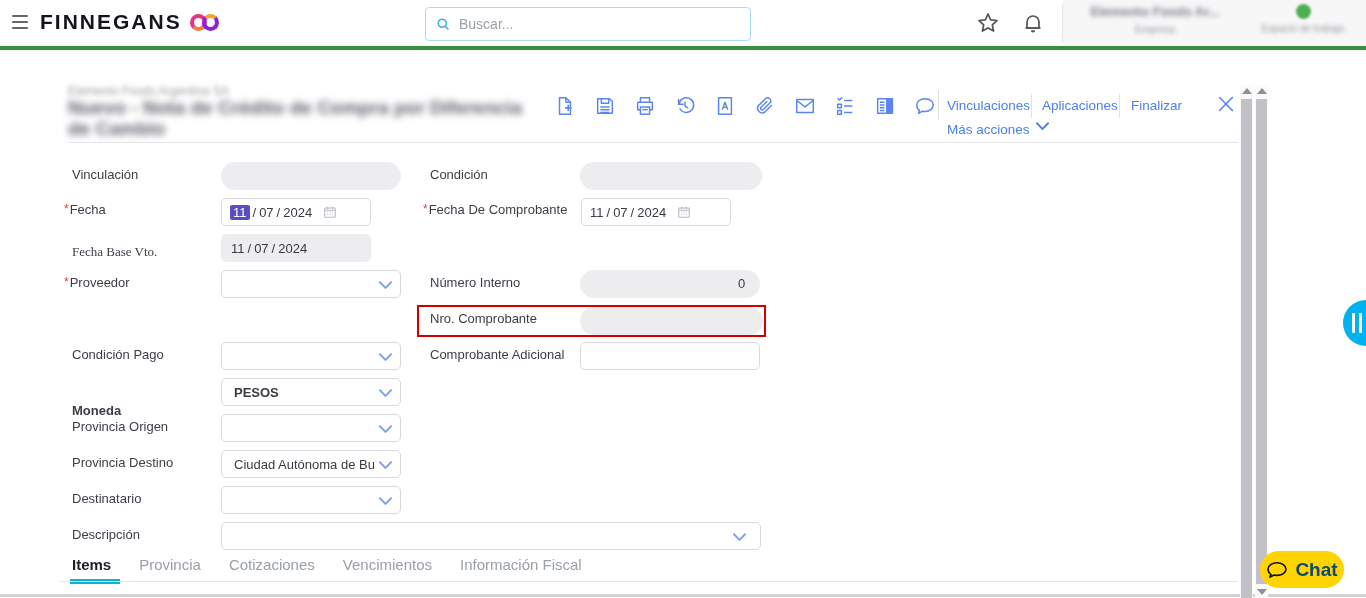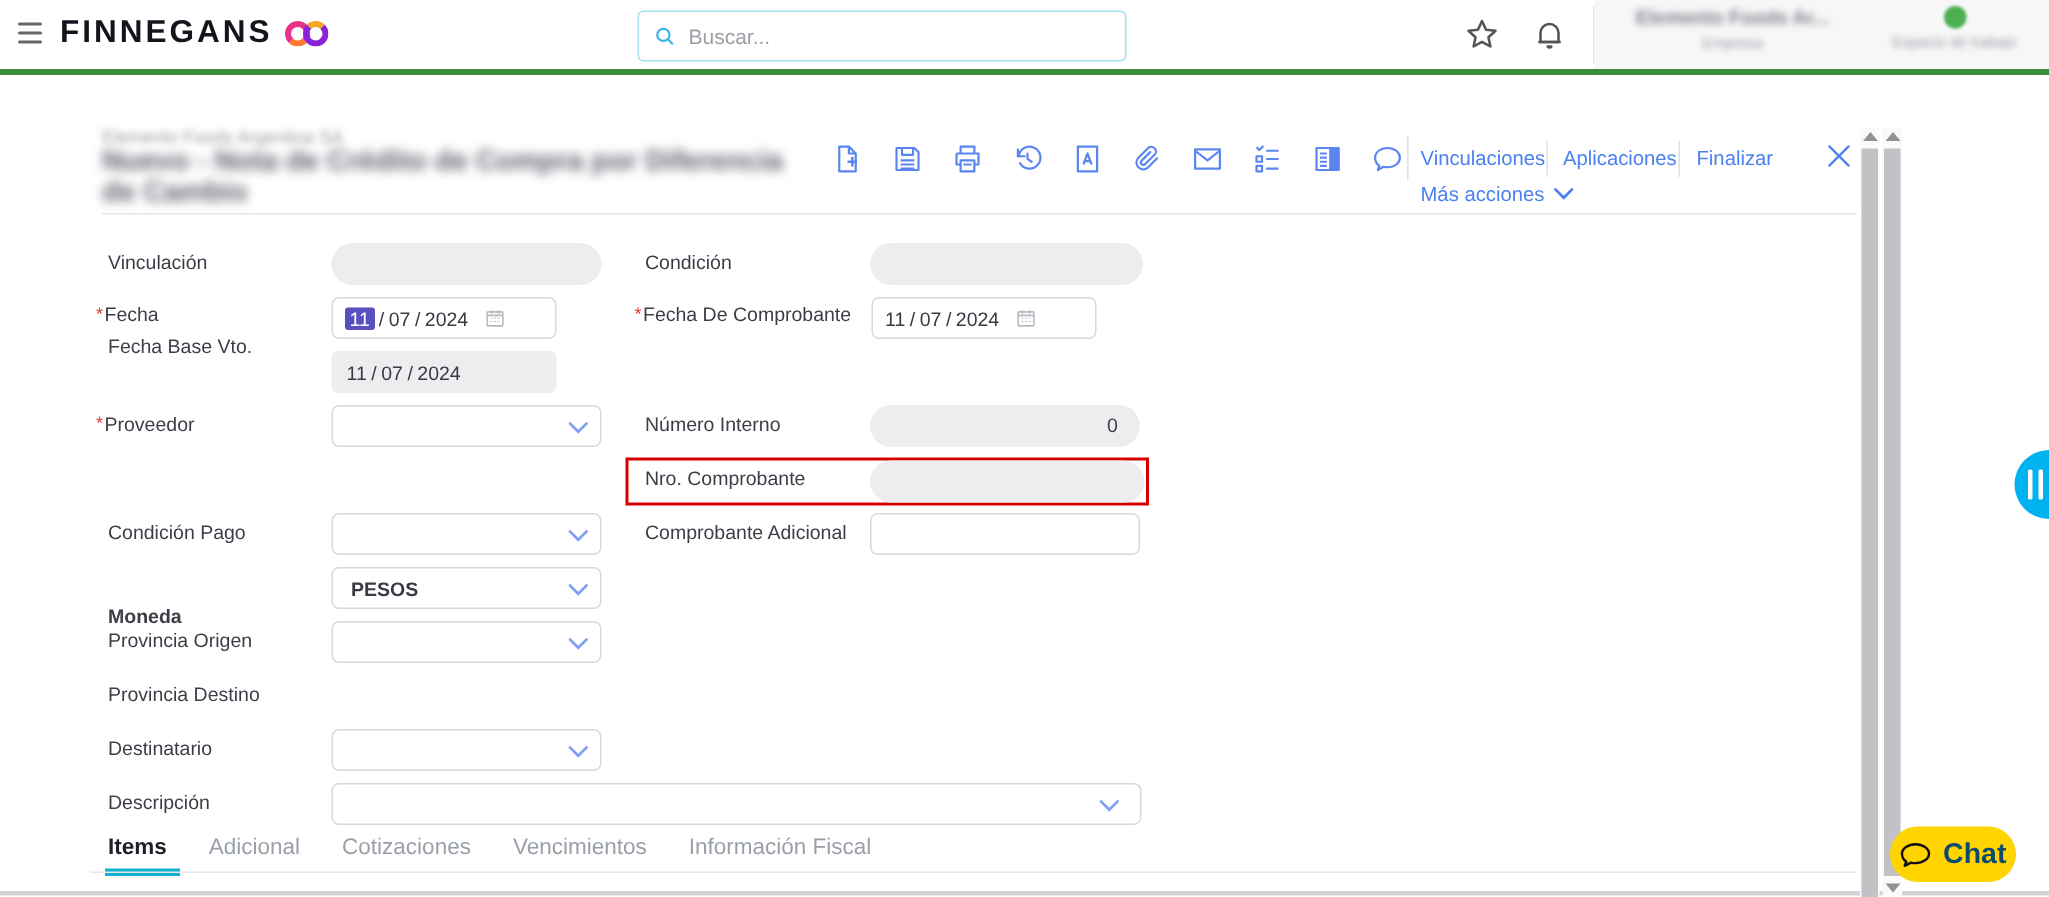--- a/index.html
+++ b/index.html
@@ -44,21 +44,21 @@
   .breadcrumb { position:absolute; left:68px; top:84px; font-size:12px; color:#9d9da6; filter:blur(2.5px); }
   .page-title { position:absolute; left:68px; top:97px; width:470px; font-size:19px; line-height:21px;
     font-weight:600; color:#5c5c6a; filter:blur(3.5px); }
   .title-divider { position:absolute; left:68px; top:142px; width:1170px; height:1px; background:#e3e3e8; }
 
   
   .tb-icon { position:absolute; top:93px; width:26px; height:26px; color:#5b85f0; cursor:pointer; display:flex; align-items:center; justify-content:center; }
   .tb-sep { position:absolute; top:90px; width:1px; height:30px; background:#e0e0e6; }
   .tb-link { position:absolute; top:98px; font-size:13.5px; color:#4a80f0; cursor:pointer; white-space:nowrap; }
   .close-x { position:absolute; left:1215px; top:93px; width:22px; height:22px; color:#4a80f0; cursor:pointer; }
-  .more-actions { position:absolute; left:947px; top:122px; font-size:13.5px; color:#4a80f0; cursor:pointer; display:flex; align-items:center; gap:6px; }
+  .more-actions { position:absolute; left:947px; top:122px; font-size:13.5px; color:#4a80f0; cursor:pointer; display:flex; align-items:flex-start; gap:6px; }
 
   
   .flabel { position:absolute; font-size:13px; color:#3d3d48; }
   .req { color:#e53935; margin-right:1px; font-size:12px; vertical-align:top; }
   .pill { position:absolute; height:28px; background:#ededf0; border-radius:14px; }
   .greybox { position:absolute; height:28px; background:#ededf0; border-radius:5px; display:flex; align-items:center; padding:0 10px; font-size:13px; color:#3a3a44; }
   .datebox { position:absolute; height:28px; background:#fff; border:1px solid #d8d8de; border-radius:5px;
     display:flex; align-items:center; padding:0 8px; font-size:13px; color:#3a3a44; gap:3px; }
   .datebox .sel { background:#5a4fc0; color:#fff; padding:0 3px; border-radius:2px; }
   .cal-icon { margin-left:8px; color:#b9b9c2; display:flex; }
@@ -255,21 +255,21 @@
     <span>2024</span>
     <span class="cal-icon">
       <svg width="14" height="14" viewBox="0 0 24 24" fill="none" stroke="currentColor" stroke-width="1.8">
           <rect x="3" y="5" width="18" height="16" rx="1"></rect>
           <path d="M3 9h18M8 3v4M16 3v4"></path>
           <path d="M7 12h2M11 12h2M15 12h2M7 16h2M11 16h2M15 16h2" stroke-width="1.4"></path>
         </svg>
     </span>
   </div>
 
-  <div class="flabel" style="left:72px; top:223px;">Fecha Base Vto.</div>
+  <div class="flabel" style="left:72px; top:244px;font-family:Liberation Serif, serif;">Fecha Base Vto.</div>
   <div class="greybox" style="left:221px; top:234px; width:150px; gap:3px;">
     <span>11</span>
     <span>/</span>
     <span>07</span>
     <span>/</span>
     <span>2024</span>
   </div>
 
   <div class="flabel" style="left:64px; top:275px;"><span class="req">*</span><span>Proveedor</span></div>
   <div class="selectbox" style="left:221px; top:270px; width:180px;">
@@ -297,20 +297,26 @@
 
   <div class="flabel" style="left:72px; top:419px;">Provincia Origen</div>
   <div class="selectbox" style="left:221px; top:414px; width:180px;">
     <span></span>
     <span class="chev"><svg width="13" height="9" viewBox="0 0 14 9" fill="none" stroke="currentColor" stroke-width="2" stroke-linecap="round">
           <path d="M1 1l6 6 6-6"></path>
         </svg></span>
   </div>
 
   <div class="flabel" style="left:72px; top:455px;">Provincia Destino</div>
+  <div class="selectbox" style="left:221px; top:450px; width:180px; white-space:nowrap; overflow:hidden;">
+    <span style="overflow:hidden; white-space:nowrap;">Ciudad Autónoma de Bu</span>
+    <span class="chev"><svg width="13" height="9" viewBox="0 0 14 9" fill="none" stroke="currentColor" stroke-width="2" stroke-linecap="round">
+          <path d="M1 1l6 6 6-6"></path>
+        </svg></span>
+  </div>
 
   <div class="flabel" style="left:72px; top:491px;">Destinatario</div>
   <div class="selectbox" style="left:221px; top:486px; width:180px;">
     <span></span>
     <span class="chev"><svg width="13" height="9" viewBox="0 0 14 9" fill="none" stroke="currentColor" stroke-width="2" stroke-linecap="round">
           <path d="M1 1l6 6 6-6"></path>
         </svg></span>
   </div>
 
   <div class="flabel" style="left:72px; top:527px;">Descripción</div>
@@ -346,21 +352,21 @@
 
   <div class="red-box"></div>
   <div class="flabel" style="left:430px; top:311px;">Nro. Comprobante</div>
   <div class="pill" style="left:580px; top:307px; width:183px;"></div>
 
   <div class="flabel" style="left:430px; top:347px;">Comprobante Adicional</div>
   <input class="textinput" style="left: 580px; top: 342px; width: 180px;" value="">
 
   <div class="tabs">
     <div class="tab active">Items</div>
-    <div class="tab">Adicional</div>
+    <div class="tab">Provincia</div>
     <div class="tab">Cotizaciones</div>
     <div class="tab">Vencimientos</div>
     <div class="tab">Información Fiscal</div>
   </div>
   <div class="tabs-divider"></div>
   <div class="bottom-bar"></div>
 
   <div class="sbar" style="left:1240px;">
     <div class="arr-up"></div>
     <div class="thumb" style="top:14px; height:499px;"></div>

